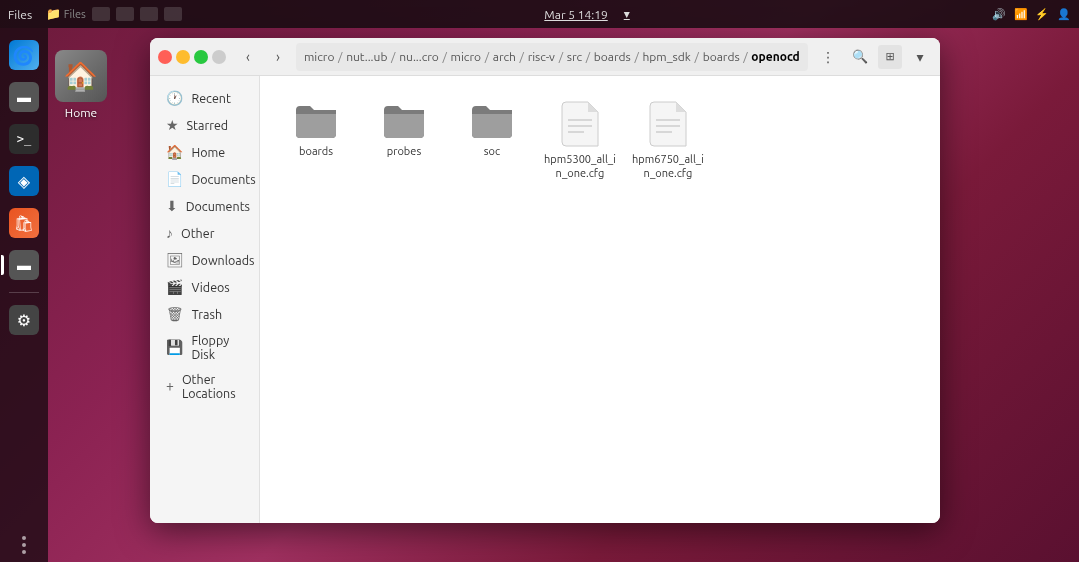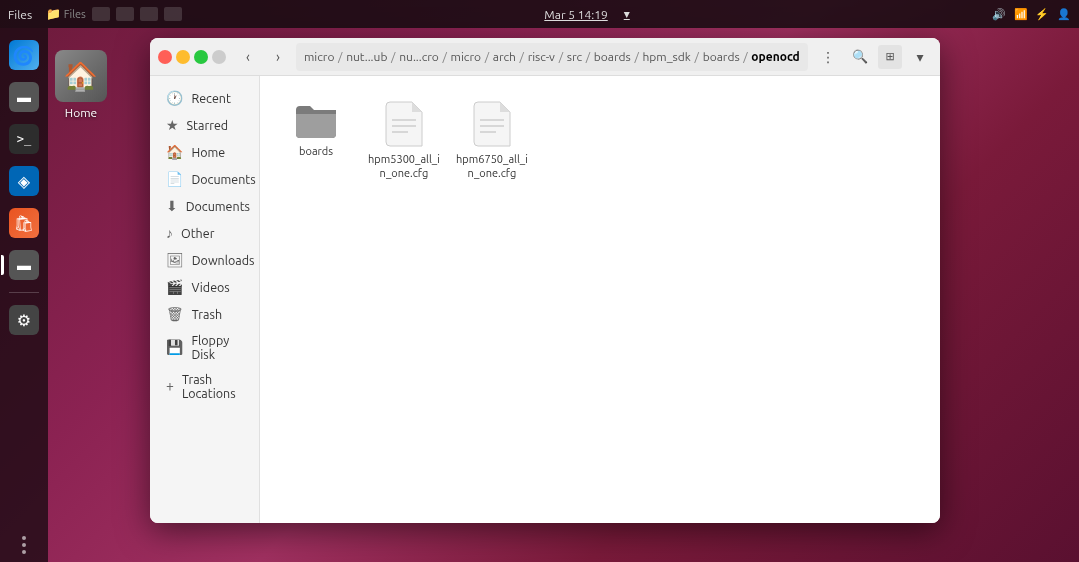--- a/index.html
+++ b/index.html
@@ -495,38 +495,56 @@
       <div class="sidebar-item">
         <span class="sidebar-icon">🗑</span>
         <span>Trash</span>
       </div>
       <div class="sidebar-item">
         <span class="sidebar-icon">💾</span>
         <span>Floppy Disk</span>
       </div>
       <div class="sidebar-item">
         <span class="sidebar-icon">+</span>
-        <span>Trash Locations</span>
+        <span>Other Locations</span>
       </div>
     </div>
 
     <div class="file-area">
       <div class="file-grid">
 
         <div class="file-item">
           <div class="folder-icon">
             <svg viewBox="0 0 48 40" xmlns="http://www.w3.org/2000/svg">
               <path d="M4 10 Q4 6 8 6 L18 6 L22 10 L44 10 Q44 10 44 14 L44 34 Q44 38 40 38 L8 38 Q4 38 4 34 Z" fill="#7b7b7b"></path>
               <path d="M4 14 L44 14 L44 34 Q44 38 40 38 L8 38 Q4 38 4 34 Z" fill="#9e9e9e"></path>
             </svg>
           </div>
           <span class="file-label">boards</span>
         </div>
 
-
+        <div class="file-item">
+          <div class="folder-icon">
+            <svg viewBox="0 0 48 40" xmlns="http://www.w3.org/2000/svg">
+              <path d="M4 10 Q4 6 8 6 L18 6 L22 10 L44 10 Q44 10 44 14 L44 34 Q44 38 40 38 L8 38 Q4 38 4 34 Z" fill="#7b7b7b"></path>
+              <path d="M4 14 L44 14 L44 34 Q44 38 40 38 L8 38 Q4 38 4 34 Z" fill="#9e9e9e"></path>
+            </svg>
+          </div>
+          <span class="file-label">probes</span>
+        </div>
+
+        <div class="file-item">
+          <div class="folder-icon">
+            <svg viewBox="0 0 48 40" xmlns="http://www.w3.org/2000/svg">
+              <path d="M4 10 Q4 6 8 6 L18 6 L22 10 L44 10 Q44 10 44 14 L44 34 Q44 38 40 38 L8 38 Q4 38 4 34 Z" fill="#7b7b7b"></path>
+              <path d="M4 14 L44 14 L44 34 Q44 38 40 38 L8 38 Q4 38 4 34 Z" fill="#9e9e9e"></path>
+            </svg>
+          </div>
+          <span class="file-label">soc</span>
+        </div>
 
         <div class="file-item">
           <div class="file-icon">
             <svg viewBox="0 0 40 48" xmlns="http://www.w3.org/2000/svg">
               <path d="M6 2 L28 2 L38 12 L38 46 Q38 46 34 46 L6 46 Q2 46 2 42 L2 6 Q2 2 6 2 Z" fill="#f5f5f5" stroke="#ccc" stroke-width="1"></path>
               <path d="M28 2 L28 12 L38 12 Z" fill="#ddd"></path>
               <line x1="8" y1="20" x2="32" y2="20" stroke="#ccc" stroke-width="1.5"></line>
               <line x1="8" y1="26" x2="32" y2="26" stroke="#ccc" stroke-width="1.5"></line>
               <line x1="8" y1="32" x2="24" y2="32" stroke="#ccc" stroke-width="1.5"></line>
             </svg>

